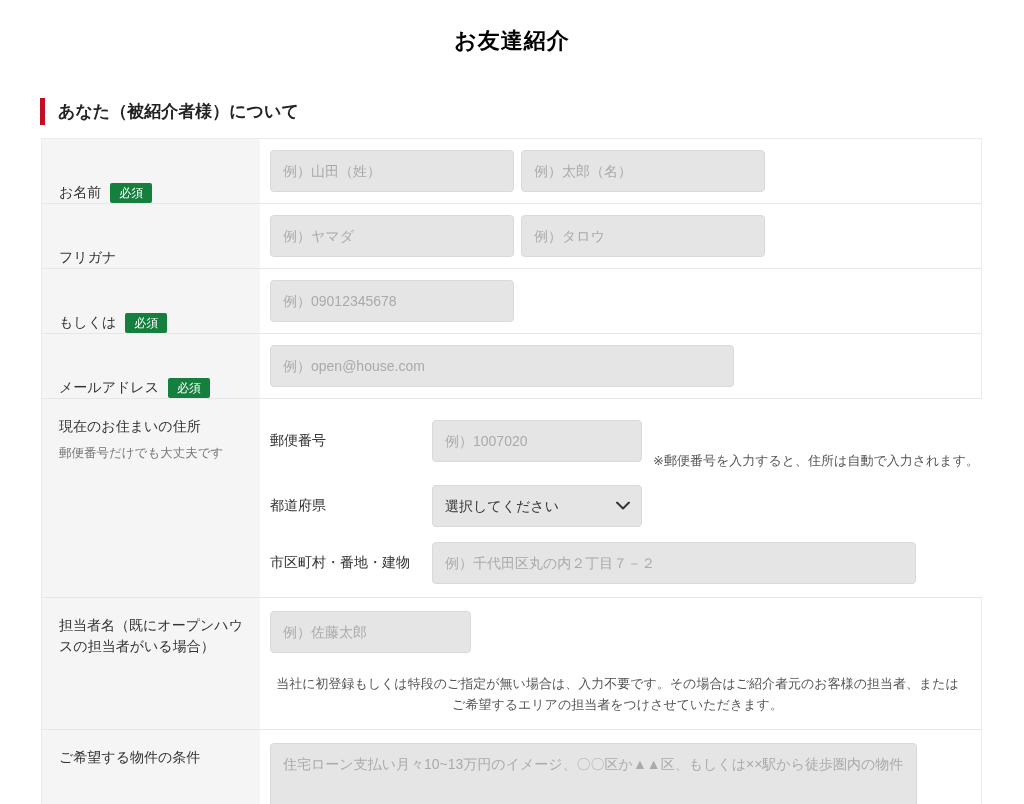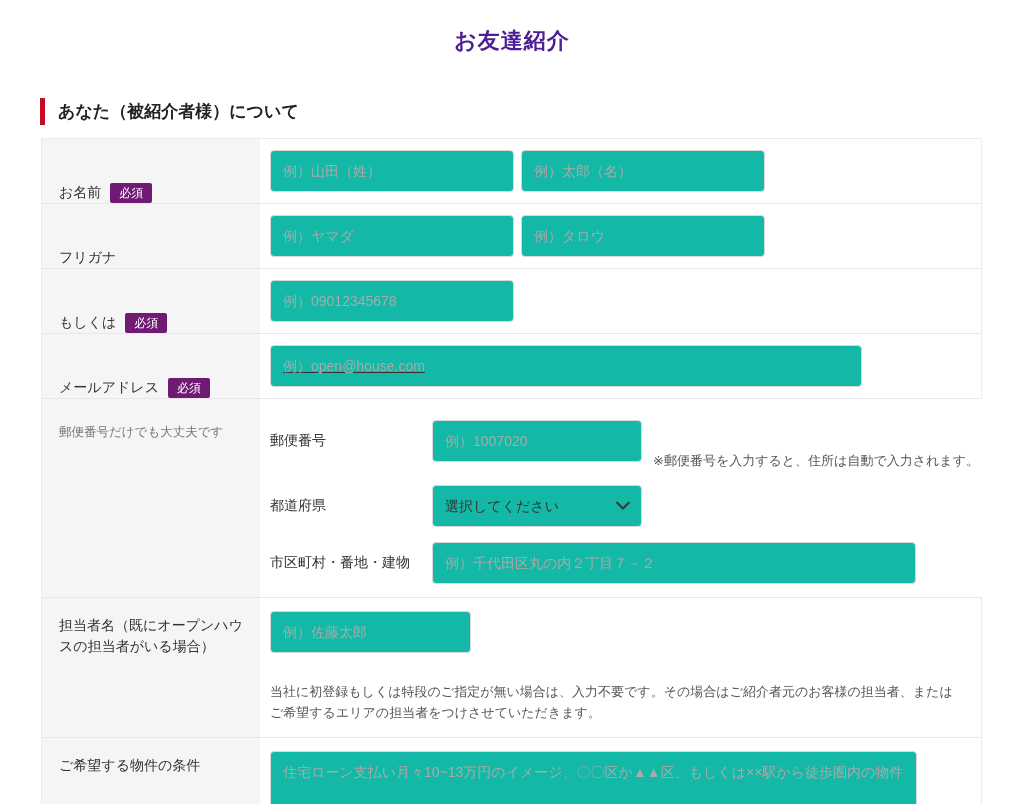--- a/index.html
+++ b/index.html
@@ -7,21 +7,21 @@
     width: 1024px; height: 804px;
     background: #ffffff;
     font-family: "Liberation Sans", "DejaVu Sans", sans-serif;
     color: #333;
   }
   .page-title {
     margin-top: 26px;
     text-align: center;
     font-size: 22px;
     font-weight: bold;
-    color: #4c1d95;
+    color: #000000;
     letter-spacing: 1px;
   }
   .section-header {
     display: flex;
     align-items: center;
     margin: 42px 0 13px 40px;
   }
   .section-bar {
     width: 5px; height: 27px;
     background: #c30d23;
@@ -53,21 +53,21 @@
     flex-direction: column;
     justify-content: flex-end;
   }
   .form-row.top-align .row-label {
     justify-content: flex-start;
     padding-top: 17px;
   }
   .label-line { display: flex; align-items: center; flex-wrap: wrap; }
   .required-badge {
     display: inline-block;
-    background: #701a75;
+    background: #15803d;
     color: #fff;
     font-size: 12px;
     line-height: 1;
     padding: 4px 9px;
     border-radius: 2px;
     margin-left: 9px;
     white-space: nowrap;
   }
   .label-note {
     margin-top: 7px;
@@ -89,26 +89,26 @@
     padding-bottom: 13px;
   }
   input.text-input, textarea.area-input, .select-wrap select {
     border: 1px solid #d9d9d9;
     border-radius: 4px;
     height: 42px;
     padding: 0 12px;
     font-size: 14px;
     font-family: "Liberation Sans", "DejaVu Sans", sans-serif;
     color: #333;
-    background: #14b8a6;
+    background: #e5e5e5;
     outline: none;
   }
   input.text-input::placeholder, textarea.area-input::placeholder { color: #aaa; }
   .w-244 { width: 244px; }
-  .w-492 { width: 592px; text-decoration: underline; }
+  .w-492 { width: 464px; }
   .w-218 { width: 210px; }
   .w-484 { width: 484px; }
   .w-219 { width: 201px; }
   .sub-row {
     display: flex;
     align-items: center;
     margin-bottom: 8px;
   }
   .sub-row:last-child { margin-bottom: 0; }
   .sub-label {
@@ -131,25 +131,26 @@
     padding-right: 20px;
   }
   .select-chevron {
     position: absolute;
     right: 12px; top: 50%;
     transform: translateY(-50%);
     pointer-events: none;
     display: flex;
   }
   .block-note {
-    margin-top: 21px;
+    margin-top: 13px;
     font-size: 13px;
     color: #555;
     line-height: 1.65;
     padding-right: 6px;
+    text-align: center;
   }
   textarea.area-input {
     height: 80px;
     padding: 10px 12px;
     resize: none;
     line-height: 1.5;
   }
 </style>
 </head>
 <body>
@@ -207,20 +208,23 @@
         <span class="required-badge">必須</span>
       </div>
     </div>
     <div class="row-content">
       <input type="text" class="text-input w-492" placeholder="例）open@house.com" style="">
     </div>
   </div>
 
   <div class="form-row top-align">
     <div class="row-label">
+      <div class="label-line">
+        <span>現在のお住まいの住所</span>
+      </div>
       <div class="label-note">郵便番号だけでも大丈夫です</div>
     </div>
     <div class="row-content">
       <div class="sub-row">
         <span class="sub-label">郵便番号</span>
         <input type="text" class="text-input w-218" placeholder="例）1007020" style="">
         <span class="inline-note">※郵便番号を入力すると、住所は自動で入力されます。</span>
       </div>
       <div class="sub-row">
         <span class="sub-label">都道府県</span>

